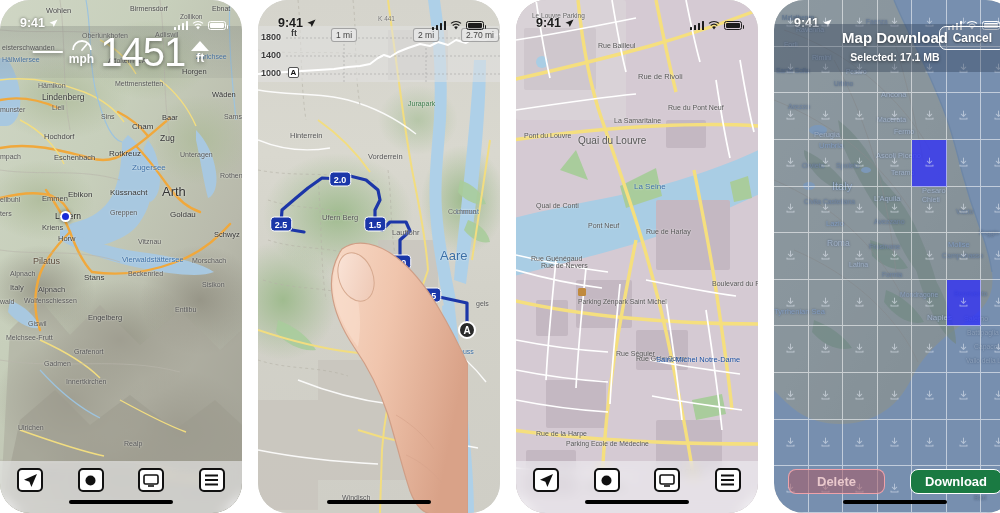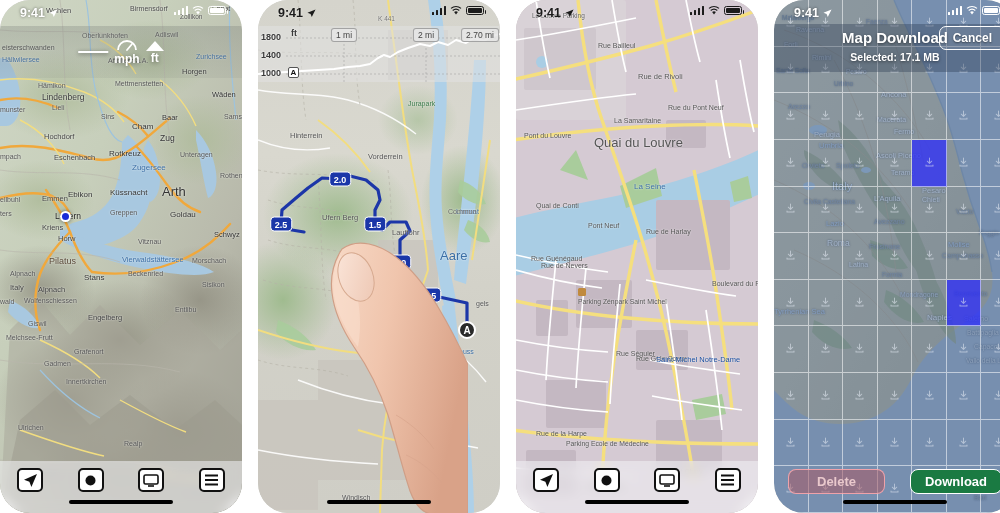--- a/index.html
+++ b/index.html
@@ -20,21 +20,21 @@
   }
   .phone:last-child { margin-right:0; }
   .phone-inner { position:absolute; inset:0; border-radius:30px; overflow:hidden; }
 
   
   .map { position:absolute; inset:0; }
 
   
   .statusbar {
     position:absolute; top:0; left:0; right:0; height:30px;
-    display:flex; align-items:flex-start; justify-content:space-between;
+    display:flex; align-items:flex-end; justify-content:space-between;
     padding:6px 16px 0 20px;
     color:#fff; font-size:12.5px; font-weight:bold;
     text-shadow:0 0 3px rgba(0,0,0,.55);
     z-index:40;
   }
   .statusbar.dark { color:#1c1c1c; text-shadow:0 0 3px rgba(255,255,255,.5); }
   .sb-left { display:flex; align-items:center; gap:4px; }
   .sb-right { display:flex; align-items:center; gap:4px; }
   .loc-arrow { width:9px; height:9px; }
   .bars { display:flex; align-items:flex-end; gap:1.5px; height:9px; }
@@ -278,21 +278,21 @@
           <span class="lbl" style="left: 0px; top: 196px; font-size: 7px; color: rgb(85, 85, 85); text-shadow: rgba(255, 255, 255, 0.9) 0px 0px 2px;">ellbuhl</span>
           <span class="lbl" style="left: 162px; top: 184px; font-size: 13px; color: rgb(51, 51, 51); text-shadow: rgba(255, 255, 255, 0.9) 0px 0px 2px;">Arth</span>
           <span class="lbl" style="left: 110px; top: 209px; font-size: 7px; color: rgb(85, 85, 85); text-shadow: rgba(255, 255, 255, 0.9) 0px 0px 2px;">Greppen</span>
           <span class="lbl" style="left: 170px; top: 210px; font-size: 8px; color: rgb(51, 51, 51); text-shadow: rgba(255, 255, 255, 0.9) 0px 0px 2px;">Goldau</span>
           <span class="lbl" style="left: 0px; top: 210px; font-size: 7px; color: rgb(85, 85, 85); text-shadow: rgba(255, 255, 255, 0.9) 0px 0px 2px;">ters</span>
           <span class="lbl" style="left: 55px; top: 211px; font-size: 8.5px; color: rgb(34, 34, 34); text-shadow: rgba(255, 255, 255, 0.9) 0px 0px 2px;">Luzern</span>
           <span class="lbl" style="left: 42px; top: 223px; font-size: 7.5px; color: rgb(68, 68, 68); text-shadow: rgba(255, 255, 255, 0.9) 0px 0px 2px;">Kriens</span>
           <span class="lbl" style="left: 214px; top: 230px; font-size: 7.5px; color: rgb(51, 51, 51); text-shadow: rgba(255, 255, 255, 0.9) 0px 0px 2px;">Schwyz</span>
           <span class="lbl" style="left: 58px; top: 234px; font-size: 7.5px; color: rgb(68, 68, 68); text-shadow: rgba(255, 255, 255, 0.9) 0px 0px 2px;">Horw</span>
           <span class="lbl" style="left: 138px; top: 238px; font-size: 7px; color: rgb(85, 85, 85); text-shadow: rgba(255, 255, 255, 0.9) 0px 0px 2px;">Vitznau</span>
-          <span class="lbl" style="left: 33px; top: 256px; font-size: 9px; color: rgb(90, 74, 58); text-shadow: rgba(255, 255, 255, 0.9) 0px 0px 2px; margin-left: 16px;">Pilatus</span>
+          <span class="lbl" style="left: 33px; top: 256px; font-size: 9px; color: rgb(90, 74, 58); text-shadow: rgba(255, 255, 255, 0.9) 0px 0px 2px;">Pilatus</span>
           <span class="lbl" style="left: 122px; top: 255px; font-size: 7.5px; color: rgb(59, 110, 165); text-shadow: rgba(255, 255, 255, 0.9) 0px 0px 2px;">Vierwaldstättersee</span>
           <span class="lbl" style="left: 192px; top: 257px; font-size: 7px; color: rgb(85, 85, 85); text-shadow: rgba(255, 255, 255, 0.9) 0px 0px 2px;">Morschach</span>
           <span class="lbl" style="left: 128px; top: 270px; font-size: 7px; color: rgb(85, 85, 85); text-shadow: rgba(255, 255, 255, 0.9) 0px 0px 2px;">Beckenried</span>
           <span class="lbl" style="left: 84px; top: 273px; font-size: 8px; color: rgb(51, 51, 51); text-shadow: rgba(255, 255, 255, 0.9) 0px 0px 2px;">Stans</span>
           <span class="lbl" style="left: 202px; top: 281px; font-size: 7px; color: rgb(85, 85, 85); text-shadow: rgba(255, 255, 255, 0.9) 0px 0px 2px;">Sisikon</span>
           <span class="lbl" style="left: 38px; top: 285px; font-size: 7.5px; color: rgb(68, 68, 68); text-shadow: rgba(255, 255, 255, 0.9) 0px 0px 2px;">Alpnach</span>
           <span class="lbl" style="left: 88px; top: 313px; font-size: 7.5px; color: rgb(68, 68, 68); text-shadow: rgba(255, 255, 255, 0.9) 0px 0px 2px;">Engelberg</span>
           <span class="lbl" style="left: 175px; top: 306px; font-size: 7px; color: rgb(85, 85, 85); text-shadow: rgba(255, 255, 255, 0.9) 0px 0px 2px;">Entlibu</span>
           <span class="lbl" style="left: 28px; top: 320px; font-size: 7px; color: rgb(85, 85, 85); text-shadow: rgba(255, 255, 255, 0.9) 0px 0px 2px;">Giswil</span>
           <span class="lbl" style="left: 6px; top: 334px; font-size: 7px; color: rgb(85, 85, 85); text-shadow: rgba(255, 255, 255, 0.9) 0px 0px 2px;">Melchsee-Frutt</span>
@@ -339,20 +339,21 @@
 
       <div class="speedbar">
         <span class="sp-dash">—</span>
         <div class="sp-grp">
           <svg width="22" height="13" viewBox="0 0 22 13">
             <path d="M2 11a9 9 0 0 1 18 0" stroke="#fff" stroke-width="1.8" fill="none"></path>
             <path d="M11 11 16 5" stroke="#fff" stroke-width="1.8" stroke-linecap="round"></path>
           </svg>
           <span class="sp-unit">mph</span>
         </div>
+        <span class="sp-val">1451</span>
         <div class="sp-grp">
           <span class="tri-up"></span>
           <span class="sp-unit">ft</span>
         </div>
       </div>
 
       <div class="toolbar">
         <div class="tb-btn">
           <svg width="15" height="15" viewBox="0 0 15 15">
               <path d="M14 1 1 6.8l5.4 1.9L8.4 14z" fill="#111"></path>
@@ -626,21 +627,21 @@
 
         <rect x="62" y="288" width="8" height="8" rx="1.5" fill="#c08a3e"></rect>
       </svg>
 
       <div id="p3labels">
           <span class="lbl" style="left: 16px; top: 12px; font-size: 6.5px; color: rgb(102, 102, 102); text-shadow: rgba(255, 255, 255, 0.9) 0px 0px 2px;">Le Louvre Parking</span>
           <span class="lbl" style="left: 82px; top: 42px; font-size: 7px; color: rgb(85, 85, 85); text-shadow: rgba(255, 255, 255, 0.9) 0px 0px 2px;">Rue Bailleul</span>
           <span class="lbl" style="left: 122px; top: 72px; font-size: 7.5px; color: rgb(85, 85, 85); text-shadow: rgba(255, 255, 255, 0.9) 0px 0px 2px;">Rue de Rivoli</span>
           <span class="lbl" style="left: 152px; top: 104px; font-size: 7px; color: rgb(85, 85, 85); text-shadow: rgba(255, 255, 255, 0.9) 0px 0px 2px;">Rue du Pont Neuf</span>
           <span class="lbl" style="left: 98px; top: 117px; font-size: 7px; color: rgb(85, 85, 85); text-shadow: rgba(255, 255, 255, 0.9) 0px 0px 2px;">La Samaritaine</span>
-          <span class="lbl" style="left: 62px; top: 135px; font-size: 13px; color: rgb(85, 85, 85); text-shadow: rgba(255, 255, 255, 0.9) 0px 0px 2px; margin-left: 16px;">Quai du Louvre</span>
+          <span class="lbl" style="left: 62px; top: 135px; font-size: 10px; color: rgb(85, 85, 85); text-shadow: rgba(255, 255, 255, 0.9) 0px 0px 2px;">Quai du Louvre</span>
           <span class="lbl" style="left: 8px; top: 132px; font-size: 7px; color: rgb(85, 85, 85); text-shadow: rgba(255, 255, 255, 0.9) 0px 0px 2px;">Pont du Louvre</span>
           <span class="lbl" style="left: 118px; top: 182px; font-size: 8px; color: rgb(59, 110, 165); text-shadow: rgba(255, 255, 255, 0.9) 0px 0px 2px;">La Seine</span>
           <span class="lbl" style="left: 20px; top: 202px; font-size: 7px; color: rgb(85, 85, 85); text-shadow: rgba(255, 255, 255, 0.9) 0px 0px 2px;">Quai de Conti</span>
           <span class="lbl" style="left: 72px; top: 222px; font-size: 7px; color: rgb(85, 85, 85); text-shadow: rgba(255, 255, 255, 0.9) 0px 0px 2px;">Pont Neuf</span>
           <span class="lbl" style="left: 130px; top: 228px; font-size: 7px; color: rgb(85, 85, 85); text-shadow: rgba(255, 255, 255, 0.9) 0px 0px 2px;">Rue de Harlay</span>
           <span class="lbl" style="left: 15px; top: 255px; font-size: 7px; color: rgb(85, 85, 85); text-shadow: rgba(255, 255, 255, 0.9) 0px 0px 2px;">Rue Guénégaud</span>
           <span class="lbl" style="left: 25px; top: 262px; font-size: 7px; color: rgb(85, 85, 85); text-shadow: rgba(255, 255, 255, 0.9) 0px 0px 2px;">Rue de Nevers</span>
           <span class="lbl" style="left: 196px; top: 280px; font-size: 7px; color: rgb(85, 85, 85); text-shadow: rgba(255, 255, 255, 0.9) 0px 0px 2px;">Boulevard du Palais</span>
           <span class="lbl" style="left: 62px; top: 298px; font-size: 6.8px; color: rgb(85, 85, 85); text-shadow: rgba(255, 255, 255, 0.9) 0px 0px 2px;">Parking Zénpark Saint Michel</span>
           <span class="lbl" style="left: 100px; top: 350px; font-size: 7px; color: rgb(85, 85, 85); text-shadow: rgba(255, 255, 255, 0.9) 0px 0px 2px;">Rue Séguier</span>

